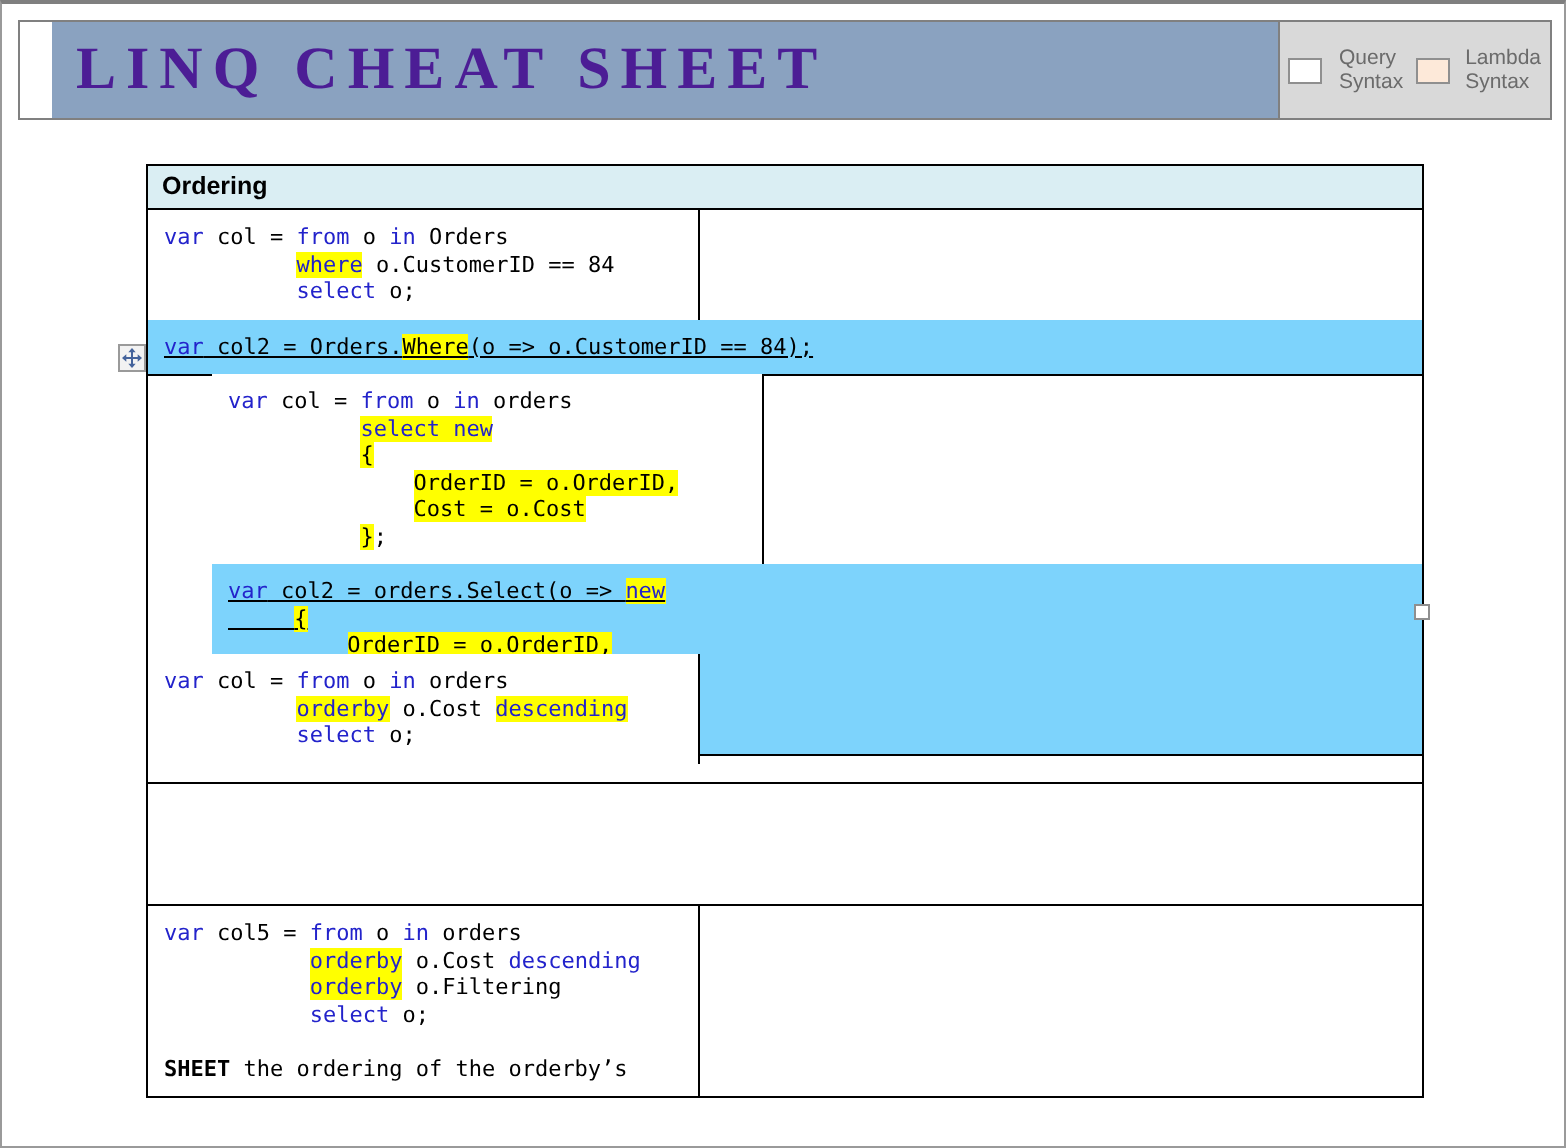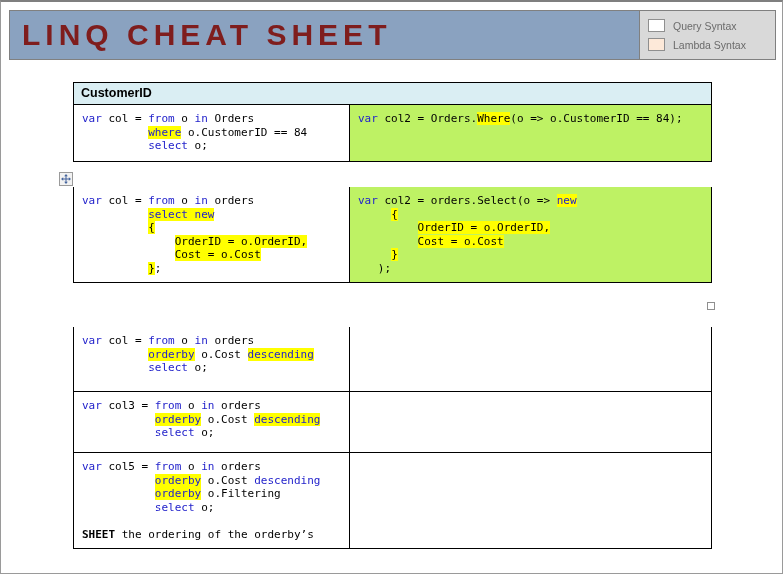--- a/index.html
+++ b/index.html
@@ -9,57 +9,57 @@
     position:relative; width:783px; height:574px; background:#fff;
     border:1px solid #9a9a9a; border-top:2px solid #7f7f7f; overflow:hidden;
   }
 
   
   .header-box {
     position:absolute; left:8px; top:8px; width:767px; height:50px;
     display:flex; border:1px solid #808080;
   }
   .banner {
-    flex:1; background:#8AA2C0; color:#7f1d1d; display:flex; align-items:center;
-    font-family:Liberation Sans, sans-serif;
+    flex:1; background:#8AA2C0; color:#4c1d95; display:flex; align-items:center;
+    font-family:Liberation Serif, serif;
     font-weight:bold; font-size:30px; letter-spacing:5px; padding-left:12px;
-    white-space:nowrap; overflow:hidden;
+    white-space:nowrap; overflow:hidden;margin-left:16px;
   }
   .legend {
     width:136px; background:#D9D9D9; border-left:1px solid #808080;
-    display:flex; flex-direction:column; justify-content:center; gap:6px;
+    display:flex; flex-direction:row; justify-content:center; gap:6px;
     padding:4px 8px;
   }
   .legend-item { display:flex; align-items:center; gap:8px; }
   .swatch { width:17px; height:13px; border:1px solid #8f8f8f; flex:0 0 auto; }
   .swatch.query { background:#FFFFFF; }
   .swatch.lambda { background:#FDE9D9; }
   .legend-label { font-size:10.5px; color:#6b6b6b; }
 
   
   .tbl { position:absolute; left:72px; width:639px; }
   .tbl-header {
     background:#DAEEF3; border:1px solid #000; font-weight:bold;
     font-size:12.5px; color:#000; padding:3px 7px 4px 7px; height:23px;
   }
-  .row { display:flex; border:1px solid #000; border-top:none; }
+  .row { display:flex; border:1px solid #000; border-top:none;flex-direction:column; }
   .cell { padding:7px 8px; overflow:hidden; }
   .cell.query { width:276px; border-right:1px solid #000; background:#fff; }
-  .cell.lambda { flex:1; background:#bef264; }
+  .cell.lambda { flex:1; background:#7dd3fc;text-decoration:underline; }
   pre.code {
     font-family:"DejaVu Sans Mono","Liberation Mono",monospace;
     font-size:11px; line-height:13.5px; color:#000; white-space:pre;
   }
   .k  { color:#2323CB; }
   .h  { background:#FFFF00; color:#000; }
   .kh { background:#FFFF00; color:#2323CB; }
   .b  { font-weight:bold; }
 
   #sec0 .row { min-height:57px; }
-  #sec1 .row { min-height:95px; }
+  #sec1 .row { min-height:95px;padding-left:32px; }
   #sec2 .row:nth-child(1) { min-height:65px; }
   #sec2 .row:nth-child(2) { min-height:61px; }
   #sec2 .row:nth-child(3) { min-height:92px; }
   #sec2 .row:nth-child(4) { min-height:24px; margin-top:2px; border-top:1px solid #000; }
 
   #sec0 { top:80px; }
   #sec1 { top:185px; }
   #sec2 { top:325px; }
 
   
@@ -99,21 +99,21 @@
         <rect x="2" y="5.4" width="8" height="1.2"></rect>
         <path d="M6 0 L8.2 2.6 L3.8 2.6 Z"></path>
         <path d="M6 12 L8.2 9.4 L3.8 9.4 Z"></path>
         <path d="M0 6 L2.6 3.8 L2.6 8.2 Z"></path>
         <path d="M12 6 L9.4 3.8 L9.4 8.2 Z"></path>
       </g>
     </svg>
   </div>
 
   <div class="tbl" id="sec0">
-    <div class="tbl-header">CustomerID</div>
+    <div class="tbl-header">Ordering</div>
     <div class="rows">
         <div class="row">
           <div class="cell query">
             <pre class="code"><span class="k">var</span><span> col = </span><span class="k">from</span><span> o </span><span class="k">in</span><span> Orders</span>
 <span>          </span><span class="kh">where</span><span> o.CustomerID == 84</span>
 <span>          </span><span class="k">select</span><span> o;</span></pre>
           </div>
           <div class="cell lambda">
             <pre class="code"><span class="k">var</span><span> col2 = Orders.</span><span class="h">Where</span><span>(o =&gt; o.CustomerID == 84);</span></pre>
           </div>
@@ -149,25 +149,20 @@
   <div class="tbl" id="sec2">
     <div class="rows">
         <div class="row">
           <div class="cell query">
             <pre class="code"><span class="k">var</span><span> col = </span><span class="k">from</span><span> o </span><span class="k">in</span><span> orders</span>
 <span>          </span><span class="kh">orderby</span><span> o.Cost </span><span class="kh">descending</span>
 <span>          </span><span class="k">select</span><span> o;</span></pre>
           </div>
         </div>
         <div class="row">
-          <div class="cell query">
-            <pre class="code"><span class="k">var</span><span> col3 = </span><span class="k">from</span><span> o </span><span class="k">in</span><span> orders</span>
-<span>           </span><span class="kh">orderby</span><span> o.Cost </span><span class="kh">descending</span>
-<span>           </span><span class="k">select</span><span> o;</span></pre>
-          </div>
         </div>
         <div class="row">
           <div class="cell query">
             <pre class="code"><span class="k">var</span><span> col5 = </span><span class="k">from</span><span> o </span><span class="k">in</span><span> orders</span>
 <span>           </span><span class="kh">orderby</span><span> o.Cost </span><span class="k">descending</span>
 <span>           </span><span class="kh">orderby</span><span> o.Filtering</span>
 <span>           </span><span class="k">select</span><span> o;</span>
 <span></span>
 <span class="b">SHEET</span><span> the ordering of the orderby’s</span></pre>
           </div>

